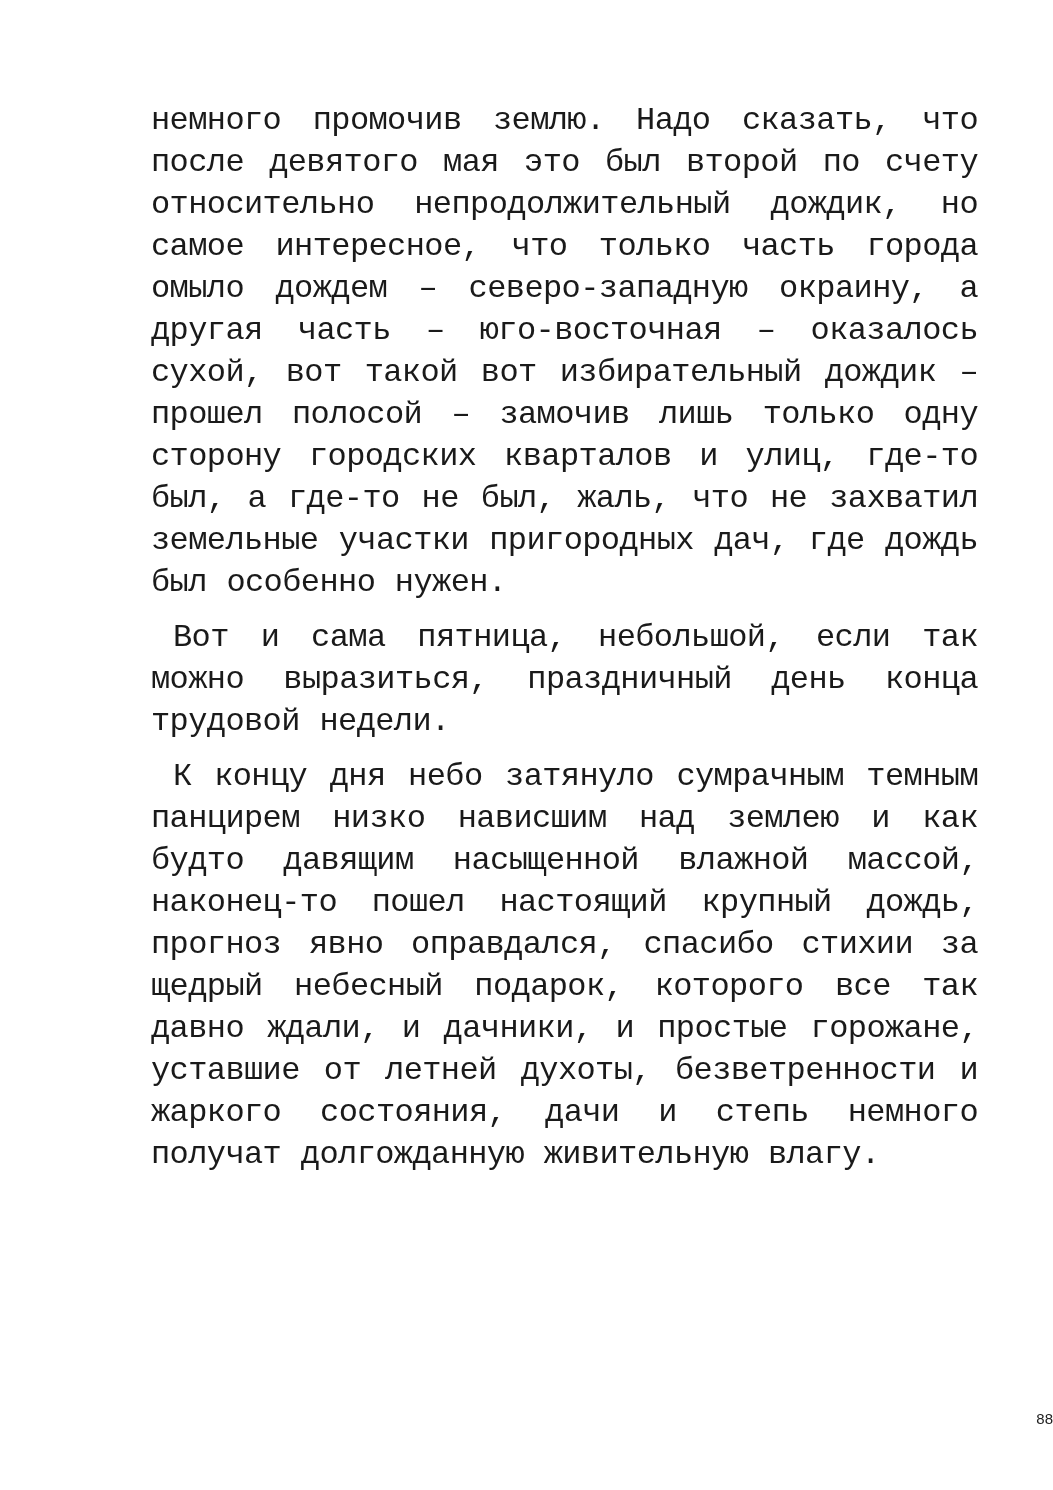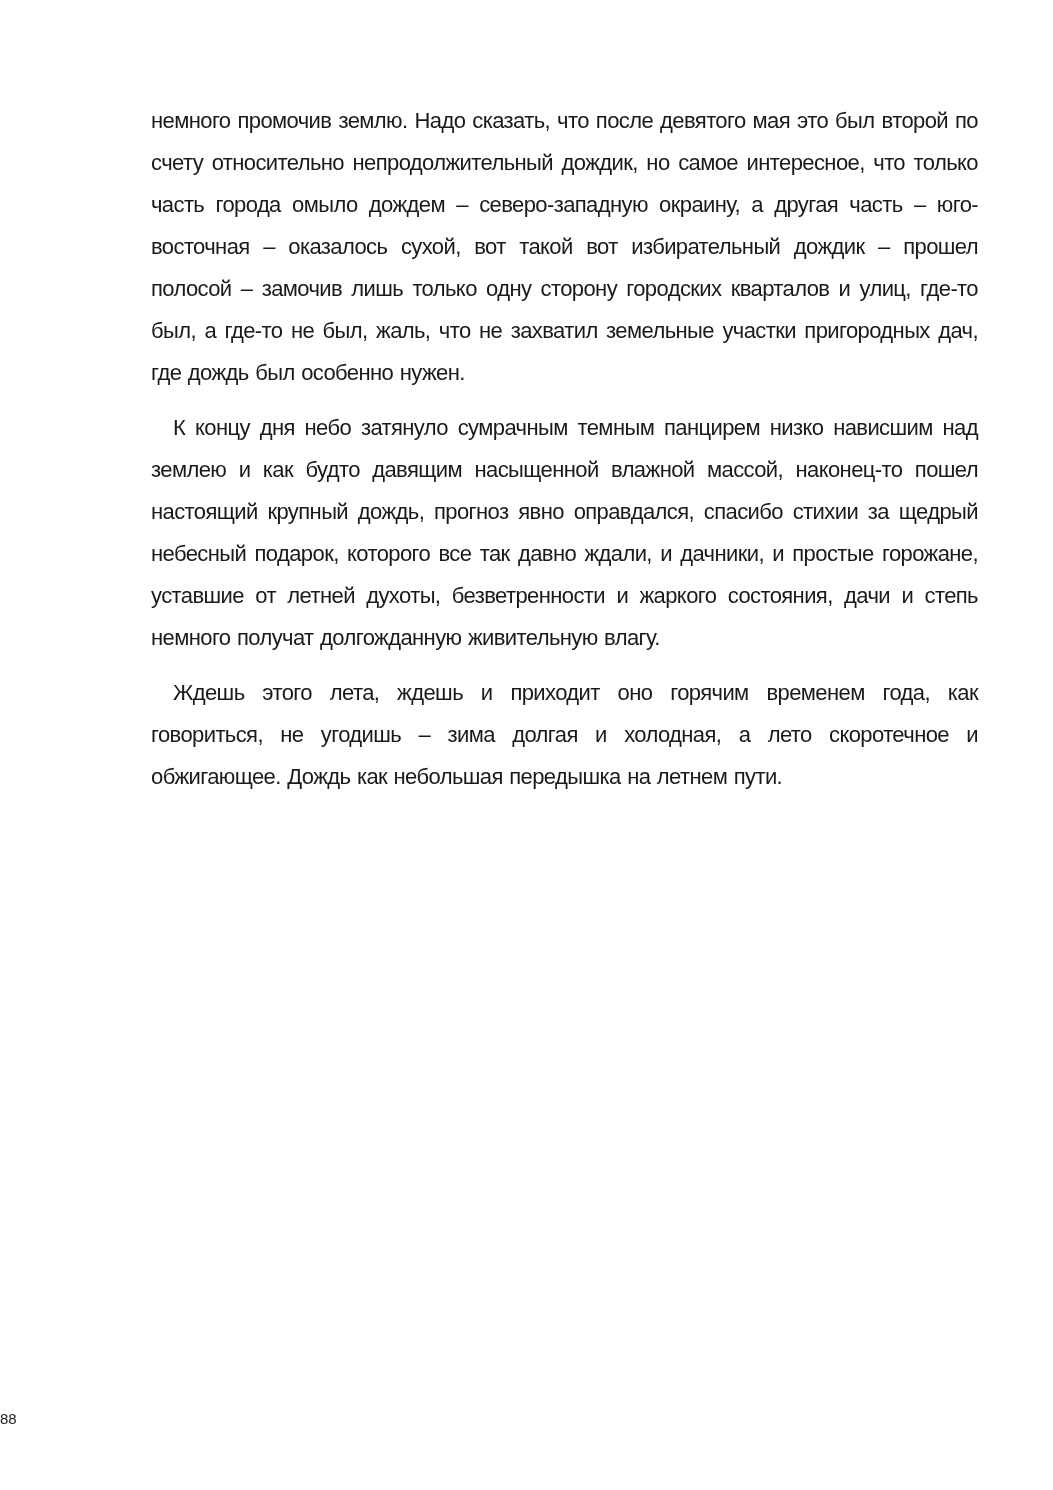--- a/index.html
+++ b/index.html
@@ -14,45 +14,45 @@
       overflow: hidden;
       color: #1a1a1a;
     }
     .page {
       position: absolute;
       left: 151px;
       top: 100px;
       width: 827px;
     }
     .para {
-      font-family: Liberation Sans, sans-serif;
-      font-size: 22px;
+      font-family: Liberation Mono, monospace;
+      font-size: 32px;
       line-height: 42px;
       text-align: justify;
       text-align-last: left;
       margin: 0 0 13px 0;
       letter-spacing: -0.6px;
       word-spacing: 1px;
     }
     .para.indent {
       text-indent: 22px;
     }
     .page-number {
       position: absolute;
       left: 0;
       width: 1053px;
       top: 1410px;
-      text-align: left;
+      text-align: right;
       font-family: "Liberation Sans", sans-serif;
       font-size: 15px;
       color: #222;
     }
   </style>
 </head>
 <body>
 
 <div class="page">
   <p class="para">немного промочив землю. Надо сказать, что после девятого мая это был второй по счету относительно непродолжительный дождик, но самое интересное, что только часть города омыло дождем – северо-западную окраину, а другая часть – юго-восточная – оказалось сухой, вот такой вот избирательный дождик – прошел полосой – замочив лишь только одну сторону городских кварталов и улиц, где-то был, а где-то не был, жаль, что не захватил земельные участки пригородных дач, где дождь был особенно нужен.</p>
+  <p class="para indent">Вот и сама пятница, небольшой, если так можно выразиться, праздничный день конца трудовой недели.</p>
   <p class="para indent">К концу дня небо затянуло сумрачным темным панцирем низко нависшим над землею и как будто давящим насыщенной влажной массой, наконец-то пошел настоящий крупный дождь, прогноз явно оправдался, спасибо стихии за щедрый небесный подарок, которого все так давно ждали, и дачники, и простые горожане, уставшие от летней духоты, безветренности и жаркого состояния, дачи и степь немного получат долгожданную живительную влагу.</p>
-  <p class="para indent">Ждешь этого лета, ждешь и приходит оно горячим временем года, как говориться, не угодишь – зима долгая и холодная, а лето скоротечное и обжигающее. Дождь как небольшая передышка на летнем пути.</p>
 </div>
 
 <div class="page-number">88</div>
 
 </body></html>

